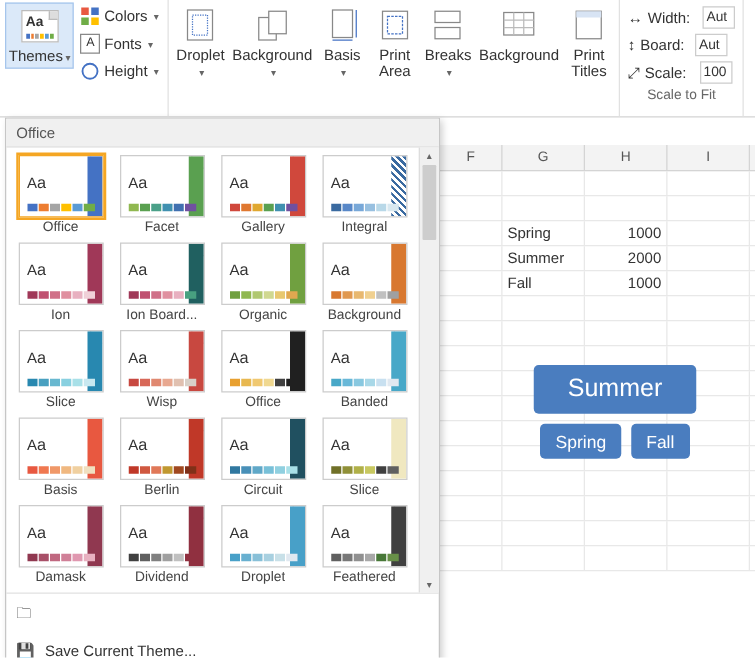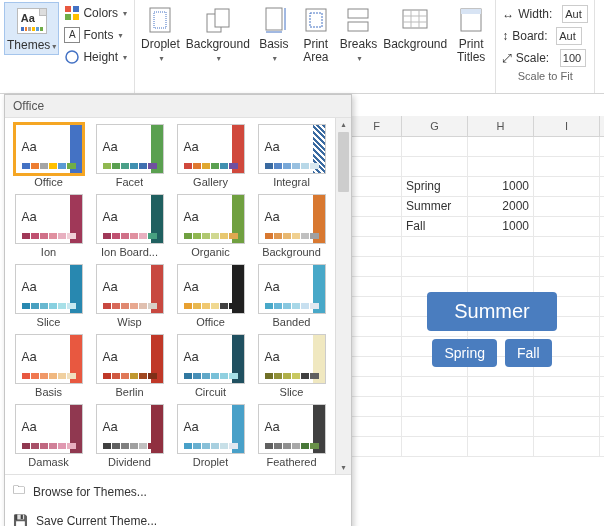--- a/index.html
+++ b/index.html
@@ -533,21 +533,20 @@
       </div>
   <div class="gal-scroll">
         <div class="arr" style="top:2px">▴</div>
         <div class="thumb"></div>
         <div class="arr" style="bottom:2px">▾</div>
       </div>
  </div>
  <div class="gal-foot">
   <div class="frow">
         <span>🗀</span>
-        <span>Browse for Themes...</span>
       </div>
   <div class="frow">
         <span>💾</span>
         <span>Save Current Theme...</span>
       </div>
  </div>
 </div>
 
 <div class="sheet">
  <div class="colhdrs" id="colhdrs">

